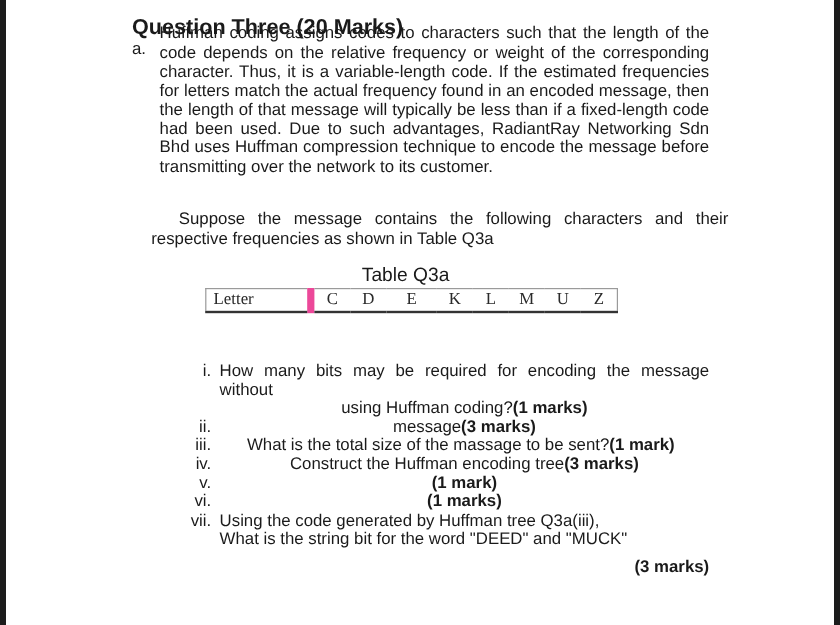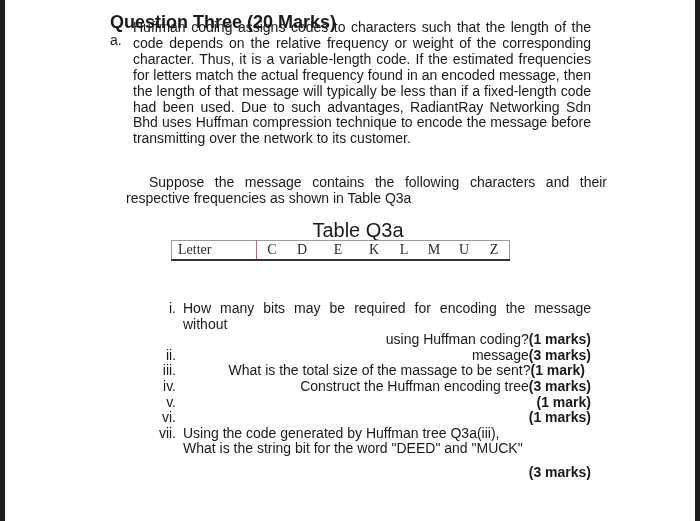--- a/index.html
+++ b/index.html
@@ -23,46 +23,46 @@
   .intro {
     position: absolute; left: 133px; top: 20px; width: 458px;
     font-size: 14px; line-height: 15.9px; text-align: justify;
   }
   .suppose {
     position: absolute; left: 126px; top: 174px; width: 481px;
     font-size: 14px; line-height: 16px; text-align: justify;
     text-indent: 23px;
   }
   .caption {
-    position: absolute; left: 180px; width: 356px; top: 222px;
-    text-align: center; font-size: 20px; line-height: 16px;
+    position: absolute; left: 160px; width: 356px; top: 222px;
+    text-align: center; font-size: 16px; line-height: 16px;
   }
   table.freq {
     position: absolute; left: 171px; top: 240px;
     border-collapse: collapse;
     font-family: "Liberation Serif", serif; font-size: 14px;
     border: 1px solid #9a9a9a;
   }
   table.freq td {
     padding: 0 0; height: 18px; line-height: 18px; text-align: center; color: #2a2a2a;
   }
   table.freq tr.hdr td { border-bottom: 2px solid #333; }
-  table.freq td.rowhead { text-align: left; padding: 0 8px 0 6px; border-right: 1px solid #ec4899; width: 70px; }
+  table.freq td.rowhead { text-align: left; padding: 0 8px 0 6px; border-right: 6px solid #ec4899; width: 70px; }
   table.freq td.val { width: 30px; }
 
   ol.qlist {
     list-style: none; margin: 0; padding: 0;
     position: absolute; left: 150px; top: 301px; width: 441px;
     font-size: 14px; line-height: 15.6px;
   }
   ol.qlist li { position: relative; padding-left: 33px; }
   .num { position: absolute; left: 0; width: 26px; text-align: right; }
   .qtext { display: block; text-align: justify; }
   .mark-inline { font-weight: bold; }
-  .row { display: flex; justify-content: flex-end; }
+  .row { display: flex; justify-content: center; }
   .gap-mark { display: block; text-align: right; font-weight: bold; margin-top: 8px; }
 </style>
 </head>
 <body>
 
 <div class="edge left"></div>
 <div class="edge right"></div>
 
 <div class="heading">Question Three (20 Marks)</div>
 <div class="part-label">a.</div>

